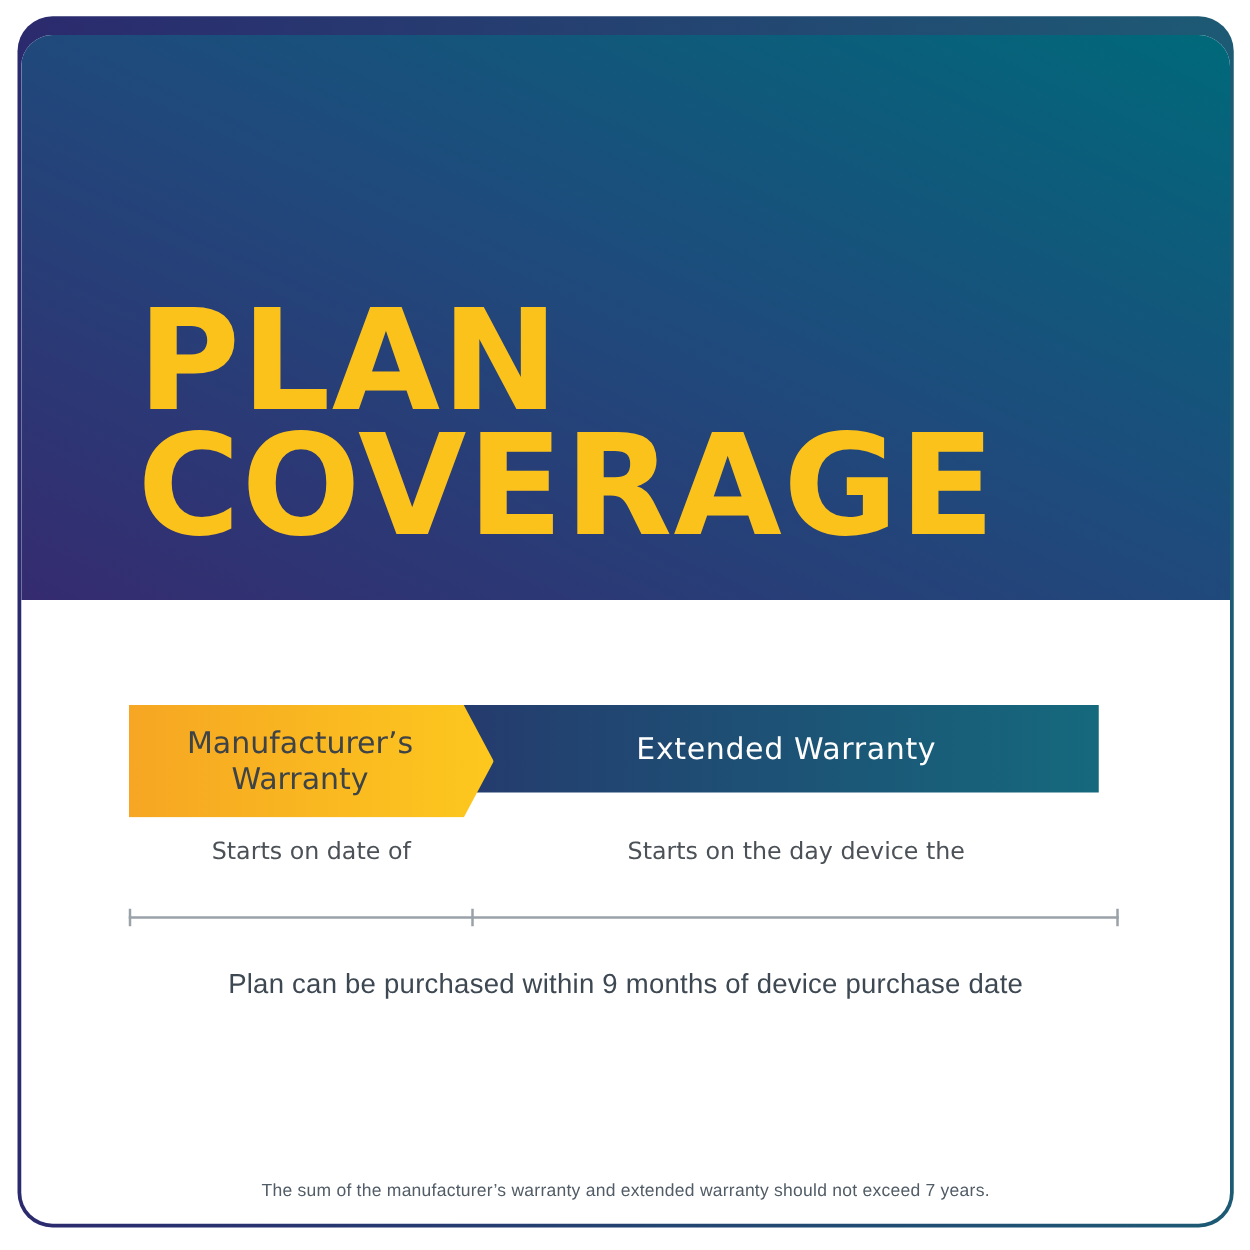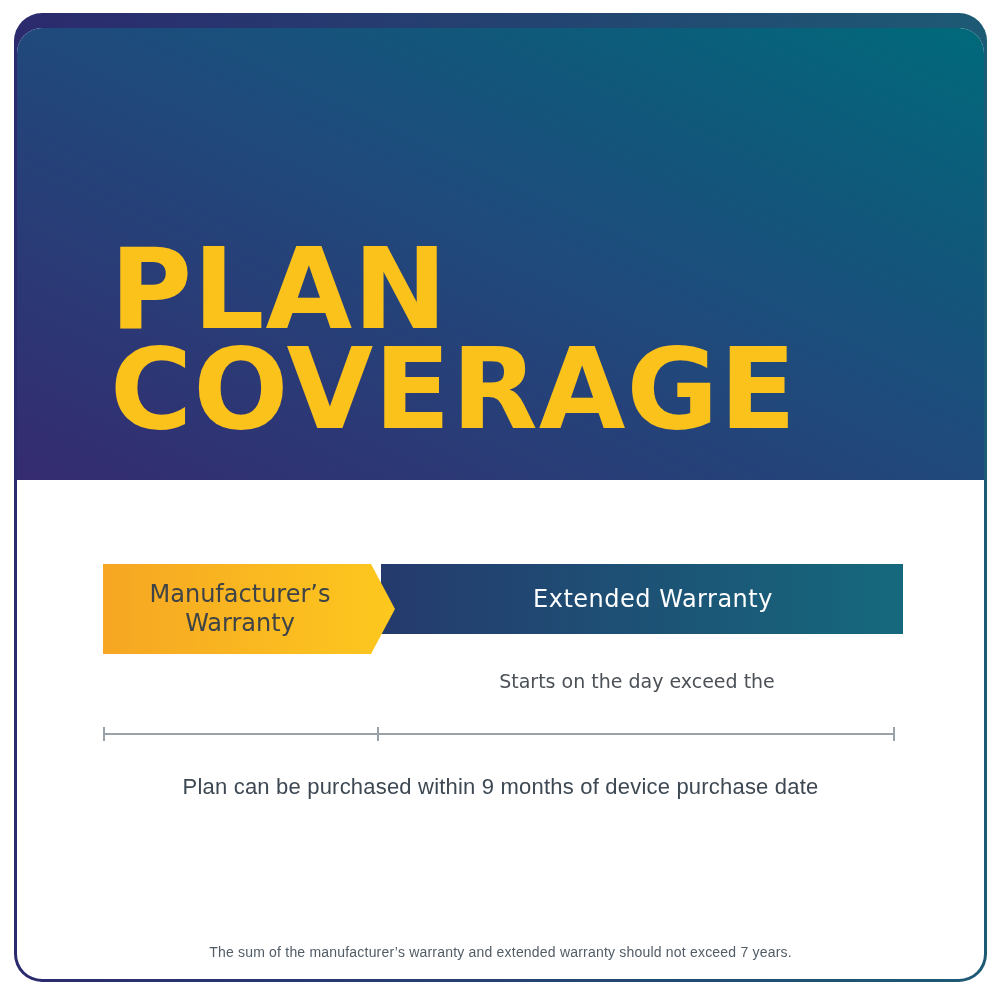--- a/index.html
+++ b/index.html
@@ -55,21 +55,21 @@
     font-weight: 800;
     font-size: 112px;
     line-height: 0.89;
     letter-spacing: 1px;
   }
   .title span { display: block; }
 
   
   .bar-ext {
     position: absolute;
-    left: 364px;
+    left: 340px;
     top: 536px;
     width: 522px;
     height: 70px;
     background: linear-gradient(to right, var(--ext-bar-start), var(--ext-bar-end));
     display: flex;
     align-items: center;
     justify-content: center;
     padding-left: 22px;
     box-sizing: border-box;
     z-index: 1;
@@ -182,24 +182,25 @@
       </div>
 
       <div class="bar-mfr">
         <span class="bar-label">
           <span>Manufacturer’s</span>
           <span>Warranty</span>
         </span>
       </div>
 
       <div class="desc desc-mfr">
+        <span>Starts on date of</span>
       </div>
 
       <div class="desc desc-ext">
-        <span>Starts on the day exceed the</span>
+        <span>Starts on the day device the</span>
       </div>
 
       <div class="ruler-line"></div>
       <div class="tick tick-start"></div>
       <div class="tick tick-middle"></div>
       <div class="tick tick-end"></div>
 
       <div class="purchase-note">Plan can be purchased within 9 months of device purchase date</div>
 
       <div class="footer-note">The sum of the manufacturer’s warranty and extended warranty should not exceed 7 years.</div>

